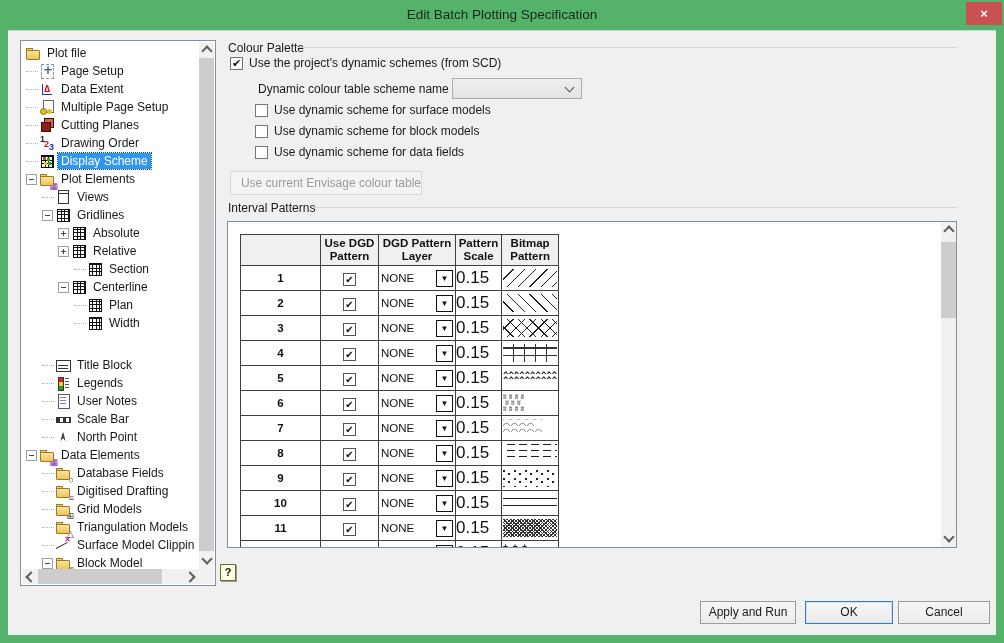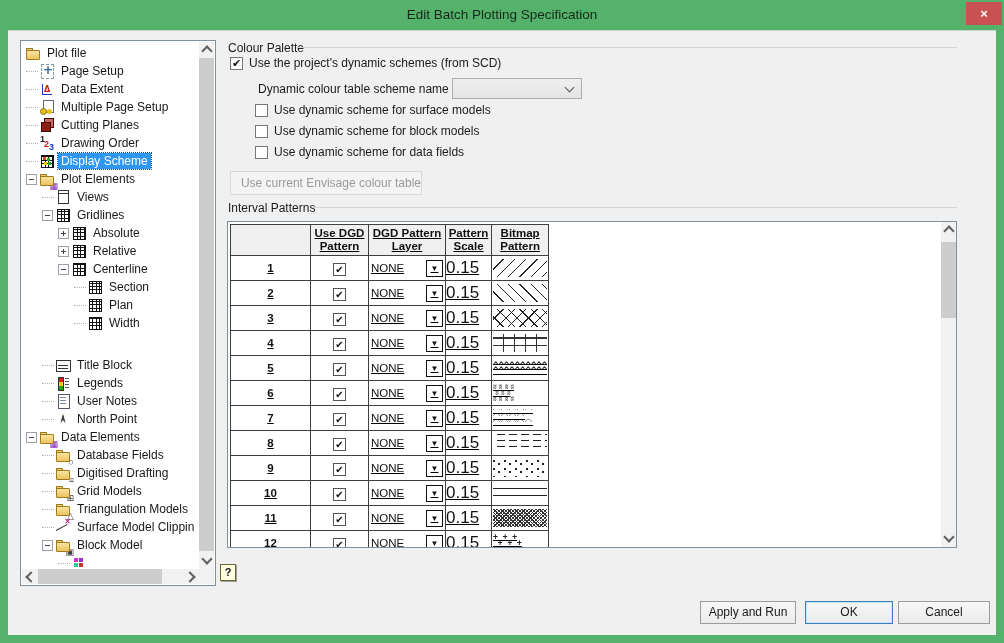--- a/index.html
+++ b/index.html
@@ -115,21 +115,21 @@
       border:1px solid #a5aeb5;box-sizing:border-box;display:flex;align-items:center;}
   #combo .val{flex:1;font-size:12px;padding-left:4px;color:#222;}
   #combo .chev{width:6px;height:6px;border-right:1.6px solid #555;border-bottom:1.6px solid #555;
       transform:rotate(45deg);margin-right:8px;margin-top:-3px;}
   #envisage-btn{left:230px;top:171px;width:192px;height:24px;background:#f4f4f4;border:1px solid #d9d9d9;
       box-sizing:border-box;color:#9a9a9a;font-size:12px;text-align:right;line-height:22px;}
 
   
   #ip-container{left:227px;top:221px;width:730px;height:327px;background:#fff;border:1px solid #82909c;box-sizing:border-box;}
   #ip-wrap{position:absolute;left:0;top:0;right:16px;bottom:0;overflow:hidden;}
-  #ip-table{border-collapse:collapse;margin:2px;table-layout:fixed;text-decoration:underline;}
+  #ip-table{border-collapse:collapse;margin:12px;table-layout:fixed;}
   #ip-table th{background:#f0f0f0;border:1px solid #3f3f3f;font:bold 11.5px/13px "Liberation Sans",sans-serif;
       text-align:center;vertical-align:middle;height:30px;padding:0 1px;color:#111;}
   #ip-table td{border:1px solid #3f3f3f;height:22px;background:#fff;padding:0;overflow:hidden;}
   td.num{background:#f0f0f0;font:bold 11.5px "Liberation Sans",sans-serif;text-align:center;color:#111;}
   td.chk{text-align:center;}
   .gridcb{display:inline-block;width:13px;height:13px;border:1px solid #555;background:#fff;box-sizing:border-box;
       font:bold 10px/11px "DejaVu Sans",sans-serif;color:#111;}
   td.layer .lwrap{display:flex;align-items:center;height:22px;padding:0 2px;}
   td.layer .lval{flex:1;font-size:11.5px;color:#111;}
   .ddbtn{width:17px;height:17px;border:1px solid #111;background:#fff;box-sizing:border-box;flex:none;
@@ -247,35 +247,35 @@
         <span class="ticon i-grid"></span>
         <span class="tlabel">Absolute</span>
       </div>
       <div class="trow" style="padding-left: 36px;">
         <span class="tcell">
           <span class="expbox plus"></span>
         </span>
         <span class="ticon i-grid"></span>
         <span class="tlabel">Relative</span>
       </div>
+      <div class="trow" style="padding-left: 52px;">
+        <span class="tcell conn"></span>
+        <span class="ticon i-grid"></span>
+        <span class="tlabel">Section</span>
+      </div>
       <div class="trow" style="padding-left: 36px;">
         <span class="tcell">
           <span class="expbox minus"></span>
         </span>
         <span class="ticon i-grid"></span>
         <span class="tlabel">Centerline</span>
       </div>
       <div class="trow" style="padding-left: 52px;">
         <span class="tcell conn"></span>
         <span class="ticon i-grid"></span>
-        <span class="tlabel">Section</span>
-      </div>
-      <div class="trow" style="padding-left: 52px;">
-        <span class="tcell conn"></span>
-        <span class="ticon i-grid"></span>
         <span class="tlabel">Plan</span>
       </div>
       <div class="trow" style="padding-left: 52px;">
         <span class="tcell conn"></span>
         <span class="ticon i-grid"></span>
         <span class="tlabel">Width</span>
       </div>
       <div class="trow" style="padding-left: 20px; margin-top: 24px;">
         <span class="tcell conn"></span>
         <span class="ticon i-titleblock"></span>
@@ -283,20 +283,25 @@
       </div>
       <div class="trow" style="padding-left: 20px;">
         <span class="tcell conn"></span>
         <span class="ticon i-legends"></span>
         <span class="tlabel">Legends</span>
       </div>
       <div class="trow" style="padding-left: 20px;">
         <span class="tcell conn"></span>
         <span class="ticon i-notes"></span>
         <span class="tlabel">User Notes</span>
+      </div>
+      <div class="trow" style="padding-left: 20px;">
+        <span class="tcell conn"></span>
+        <span class="ticon i-scalebar"></span>
+        <span class="tlabel">Scale Bar</span>
       </div>
       <div class="trow" style="padding-left: 20px;">
         <span class="tcell conn"></span>
         <span class="ticon i-north"></span>
         <span class="tlabel">North Point</span>
       </div>
       <div class="trow" style="padding-left: 4px;">
         <span class="tcell">
           <span class="expbox minus"></span>
         </span>

